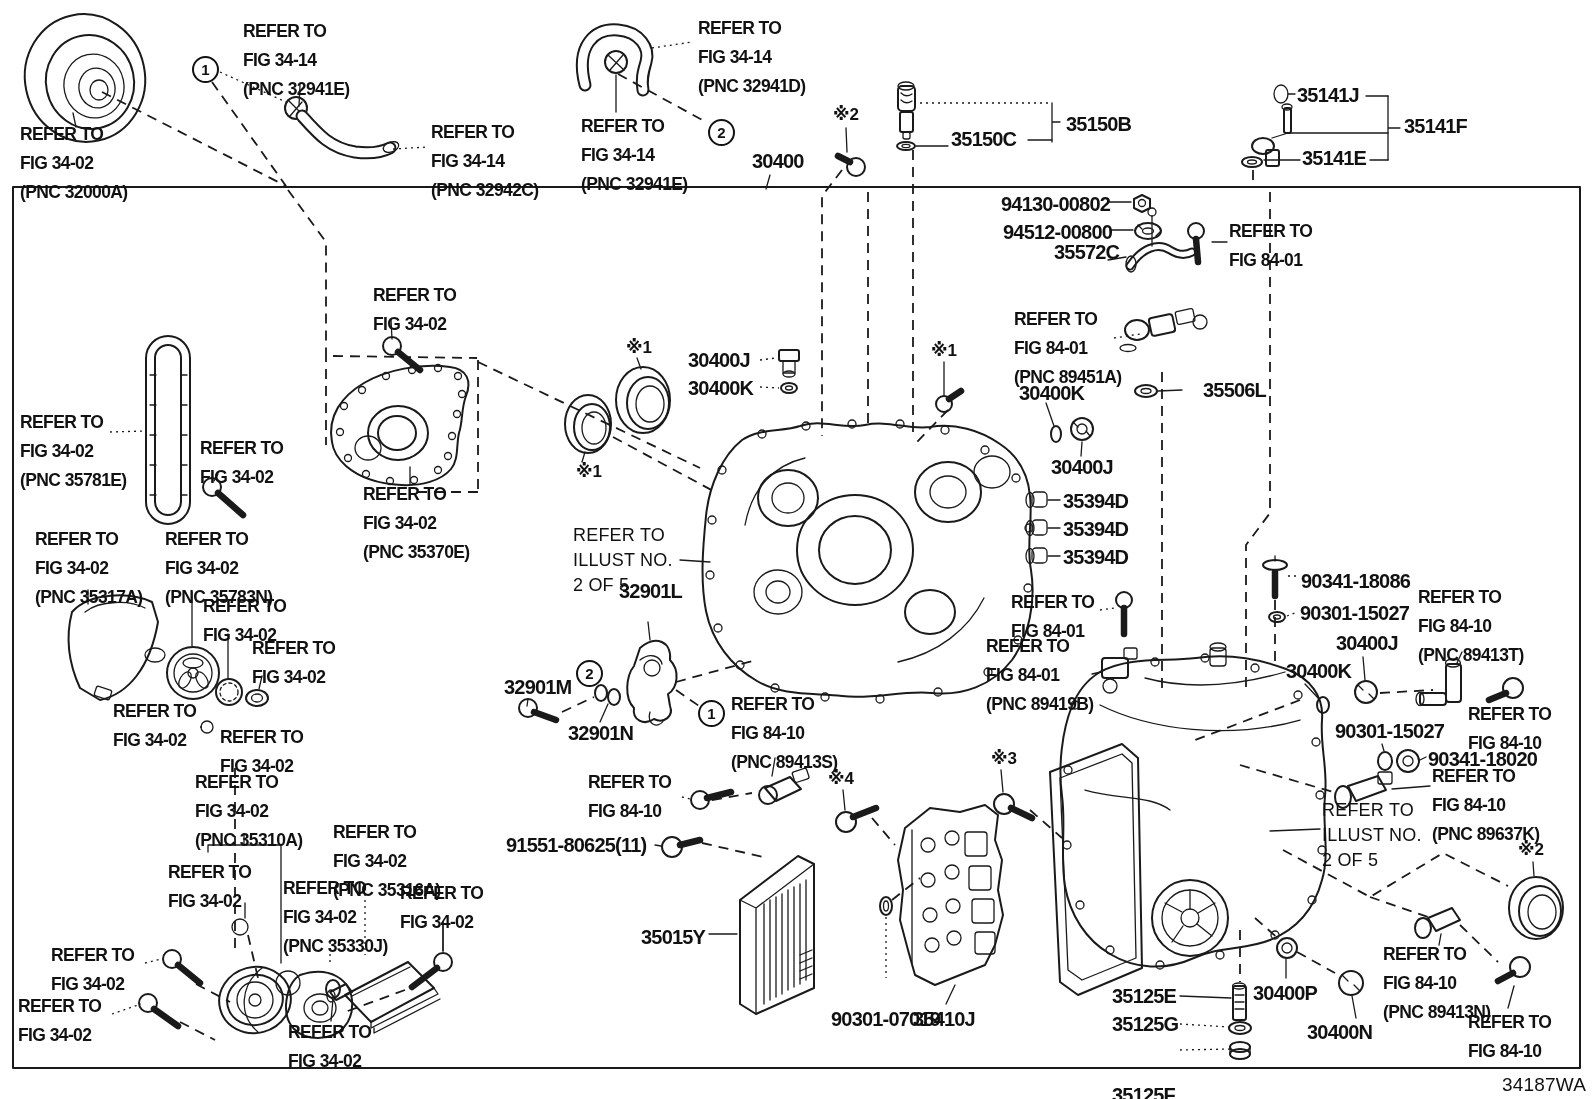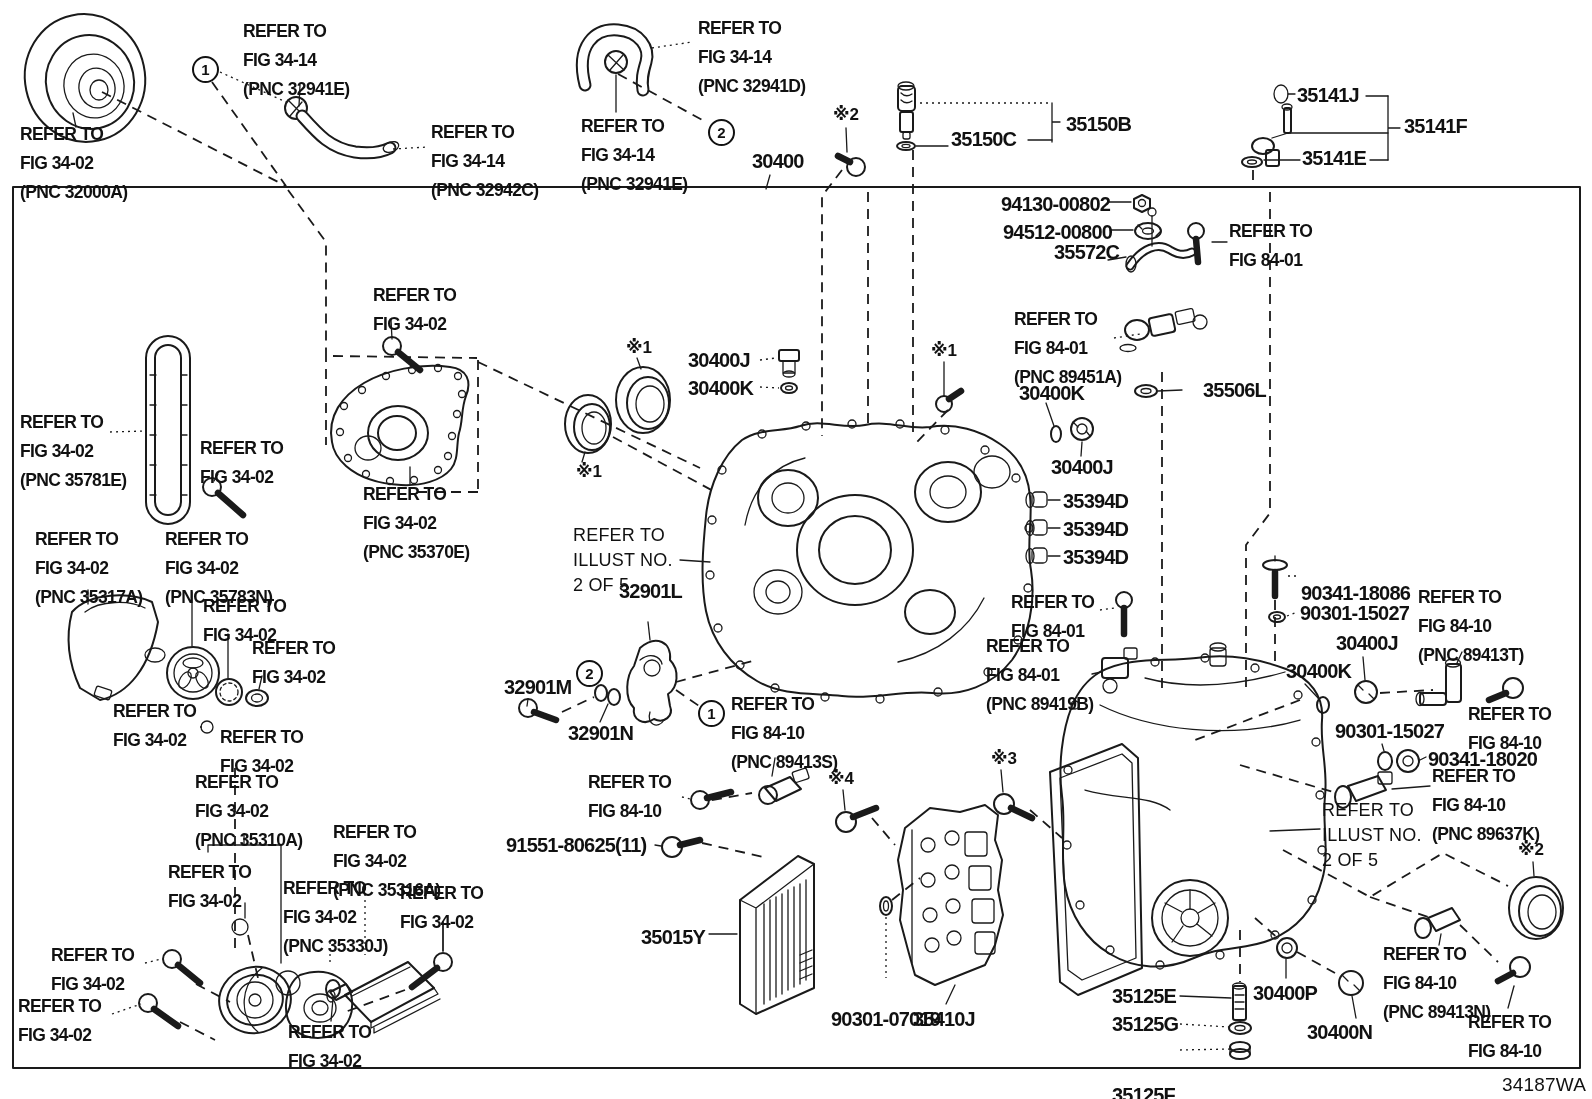--- a/index.html
+++ b/index.html
@@ -642,21 +642,21 @@
       <div class="lbl pn" style="left: 1203px; top: 379px;">35506L</div>
       <div class="lbl pn" style="left: 1051px; top: 456px;">30400J</div>
       <div class="lbl pn" style="left: 1063px; top: 490px;">35394D</div>
       <div class="lbl pn" style="left: 1063px; top: 518px;">35394D</div>
       <div class="lbl pn" style="left: 1063px; top: 546px;">35394D</div>
       <div class="lbl ref" style="left: 1011px; top: 588px;">REFER TO
 FIG 84-01</div>
       <div class="lbl ref" style="left: 986px; top: 632px;">REFER TO
 FIG 84-01
 (PNC 89419B)</div>
-      <div class="lbl pn" style="left: 1301px; top: 570px; margin-top: 12px;">90341-18086</div>
+      <div class="lbl pn" style="left: 1301px; top: 570px;">90341-18086</div>
       <div class="lbl pn" style="left: 1300px; top: 602px;">90301-15027</div>
       <div class="lbl pn" style="left: 1336px; top: 632px;">30400J</div>
       <div class="lbl pn" style="left: 1286px; top: 660px;">30400K</div>
       <div class="lbl ref" style="left: 1418px; top: 583px;">REFER TO
 FIG 84-10
 (PNC 89413T)</div>
       <div class="lbl pn" style="left: 1335px; top: 720px;">90301-15027</div>
       <div class="lbl ref" style="left: 1468px; top: 700px;">REFER TO
 FIG 84-10</div>
       <div class="lbl pn" style="left: 1428px; top: 748px;">90341-18020</div>

